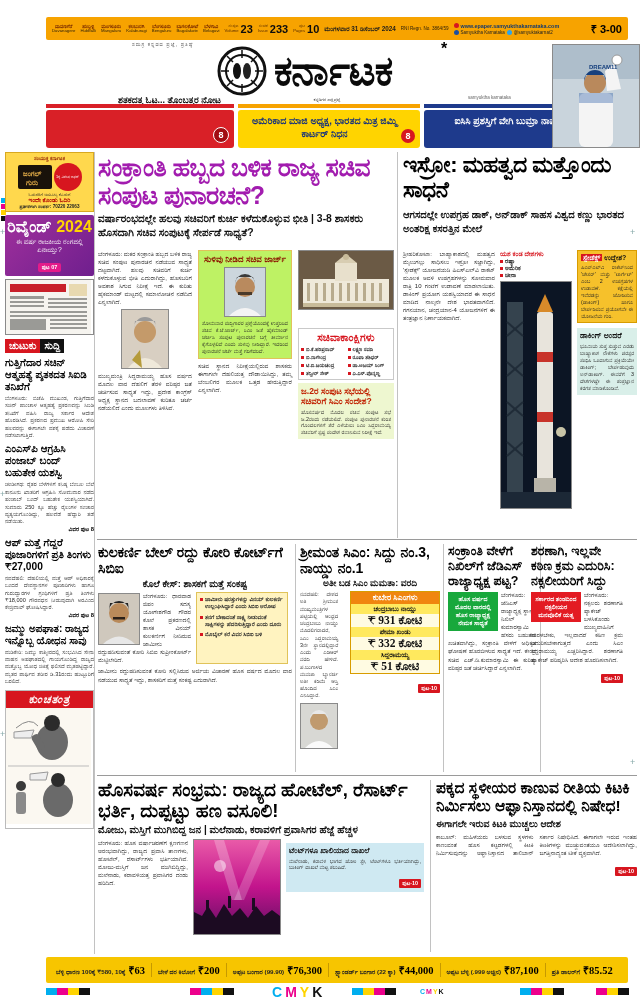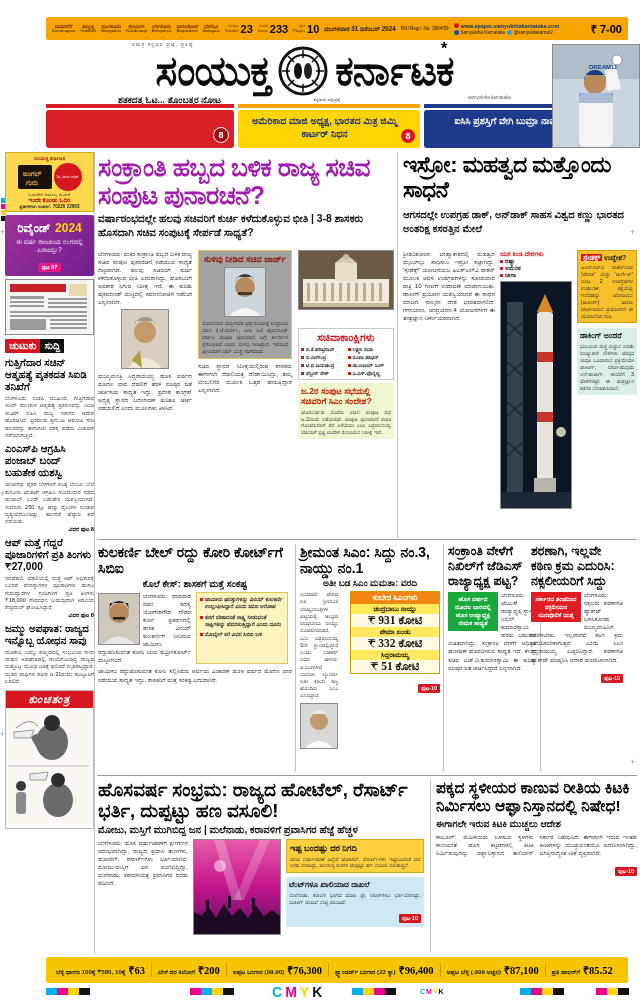--- a/index.html
+++ b/index.html
@@ -53,21 +53,21 @@
   .ad{background:#ffd84d;border:1px solid #d8a820;padding:2px;box-sizing:border-box;text-align:center;}
   .ad-brand{font-size:5px;font-weight:bold;color:#8c1500;}
   .ad-mid{display:flex;align-items:center;gap:2px;justify-content:center;margin:1px 0;}
   .ad-offer{background:#d7161f;color:#fff;border-radius:50%;width:26px;height:26px;font-size:3.8px;
             display:flex;align-items:center;justify-content:center;line-height:1.1;padding:1px;}
   .ad-line{font-size:4.4px;color:#222;}
   .ad-buy{font-size:6px;font-weight:bold;color:#b00000;}
   .ad-phone{font-size:4.6px;font-weight:bold;color:#222;}
   .rewind{margin-top:3px;background:linear-gradient(135deg,#a0309c,#6f1f8e);color:#fff;text-align:center;
           padding:3px 2px;border-radius:2px;}
-  .rw-t{font-size:12px;font-weight:900;margin-top:48px;}
+  .rw-t{font-size:16px;font-weight:900;margin-top:48px;}
   .rw-y{color:#ffd400;}
   .rw-q{font-size:6.8px;margin-top:2px;line-height:1.25;}
   .rw-tag{display:inline-block;margin-top:2px;background:#e51b8a;color:#fff;font-size:5.5px;font-weight:bold;padding:1px 4px;border-radius:2px;}
   .thumb{margin-top:3px;border:1px solid #999;}
   .briefs-hd{margin-top:4px;display:flex;}
   .briefs-hd span{font-size:10px;font-weight:bold;color:#fff;padding:1px 4px;}
   .bh1{background:#d7161f;}
   .bh2{background:#111;}
   .brief{margin-top:4px;}
   .brief-hl{font-size:10.2px;font-weight:bold;line-height:1.18;color:#000;}
@@ -80,21 +80,21 @@
   .hl-xl{font-size:25px;font-weight:900;line-height:1.12;color:#a21caf;letter-spacing:-0.5px;}
   .hl-lg{font-size:22px;font-weight:900;line-height:1.12;color:#000;letter-spacing:-0.5px;}
   .hl-md{font-size:14px;font-weight:900;line-height:1.15;color:#000;}
   .hl-sm{font-size:12.5px;font-weight:900;line-height:1.18;color:#000;}
   .sub{font-weight:bold;color:#111;}
   .bd{font-size:6px;line-height:1.34;color:#1c1c1c;text-align:justify;}
   .ptag{background:#d7161f;color:#fff;font-size:5.4px;font-weight:bold;padding:1px 3px;border-radius:1px;display:inline-block;}
   .photo{border:1px solid #8a8a8a;box-sizing:border-box;}
   .photo svg{display:block;}
   
-  .george{background:#a3a3a3;border:1px solid #e0c35a;padding:3px;box-sizing:border-box;}
+  .george{background:#bef264;border:1px solid #e0c35a;padding:3px;box-sizing:border-box;}
   .g-title{font-size:8.6px;font-weight:bold;color:#8c1500;text-align:center;line-height:1.2;}
   .aspir{border:1px solid #c9c9c9;background:#fff;padding:2px;box-sizing:border-box;margin-top:18px;}
   .asp-t{font-size:10.5px;font-weight:900;color:#d7161f;text-align:center;}
   .asp-grid{display:grid;grid-template-columns:1fr 1fr;gap:1px 3px;margin-top:2px;}
   .asp-i{font-size:5.2px;font-weight:bold;color:#222;display:flex;gap:2px;align-items:center;}
   .sq{width:3px;height:3px;background:#d7161f;flex:0 0 auto;}
   .cmbox{background:#eef7d0;padding:3px;box-sizing:border-box;margin-top:3px;}
   .cm-t{font-size:8.6px;font-weight:bold;color:#c02000;line-height:1.2;}
   
   .countries{margin-bottom:2px;}
@@ -208,26 +208,25 @@
           <i class="dot" style="background:#d7161f"></i>
         <span class="tb-url">www.epaper.samyukthakarnataka.com</span>
         </span>
       <span class="tb-soc">
           <i class="dot" style="background:#1b4fa0"></i>
         <span>Samyuktha Karnataka</span>
         <i class="dot" style="background:#2aa3ef"></i>
         <span>@samyuktakarnat2</span>
         </span>
     </span>
-    <span class="tb-price">₹ 7-00</span>
+    <span class="tb-price">₹ 3-00</span>
   </div>
 
   <div class="abs mast-small">ಸಮಗ್ರ ಕನ್ನಡದ ಪ್ರಜ್ಞೆ, ಪ್ರತಿಷ್ಠೆ</div>
   <div class="abs mast-row">
-    <span class="mast-word">ಸಂಯುಕ್ತ</span>
     <span class="photo" style="border:none">
       <svg width="50" height="50" viewBox="0 0 50 50">
         <circle cx="25" cy="25" r="23" fill="none" stroke="#111" stroke-width="3"></circle>
         <circle cx="25" cy="25" r="16" fill="none" stroke="#111" stroke-width="2"></circle>
         <g stroke="#111" stroke-width="1.5">
           <line x1="25" y1="4" x2="25" y2="12"></line>
             <line x1="25" y1="38" x2="25" y2="46"></line>
           <line x1="4" y1="25" x2="12" y2="25"></line>
             <line x1="38" y1="25" x2="46" y2="25"></line>
           <line x1="10" y1="10" x2="16" y2="16"></line>
@@ -644,24 +643,20 @@
           <circle cx="26" cy="26" r="6" fill="#fff" opacity="0.5"></circle>
           <polygon points="0,94 0,72 8,76 14,66 22,78 30,64 38,76 46,68 54,78 62,66 70,76 78,70 86,76 86,94" fill="#1c0b22"></polygon>
           <g fill="#1c0b22">
               <rect x="12" y="60" width="3" height="12"></rect>
               <rect x="34" y="56" width="3" height="12"></rect>
               <rect x="58" y="58" width="3" height="12"></rect>
             </g>
         </svg>
       </div>
       <div style="width:138px">
-        <div class="rate">
-          <div class="rate-t">ಇಷ್ಟ ಬಂದಷ್ಟು ದರ ನಿಗದಿ</div>
-          <div class="bd-xs">ಹೊಸ ವರ್ಷಾಚರಣೆ ಹಿನ್ನೆಲೆ ಹೋಟೆಲ್, ರೆಸಾರ್ಟ್‌ಗಳು ಇಷ್ಟಬಂದಂತೆ ದರ ನಿಗದಿ ಮಾಡಿದ್ದು, ಸಾಮಾನ್ಯ ದಿನಗಳ ದುಪ್ಪಟ್ಟು ಹಣ ವಸೂಲಿ ಮಾಡುತ್ತಿವೆ.</div>
-        </div>
         <div class="tent">
           <div class="tent-t">ಟೆಂಟ್‌ಗಳೂ ಖಾಲಿಯಾದ ದಾಖಲೆ</div>
           <div class="bd-xs">ಮಲೆನಾಡು, ಕರಾವಳಿ ಭಾಗದ ಹೋಂ ಸ್ಟೇ, ಟೆಂಟ್‌ಗಳೂ ಭರ್ತಿಯಾಗಿದ್ದು, ಬುಕಿಂಗ್ ದಾಖಲೆ ಮಟ್ಟ ತಲುಪಿದೆ.</div>
           <div style="text-align:right"><span class="ptag">ಪುಟ-10</span></div>
         </div>
       </div>
     </div>
   </div>
 
   <div class="abs" style="left:436px;top:779px;width:201px">
@@ -679,21 +674,21 @@
     <span class="pitem">
         <span class="pl">ಬೇಳೆ ದರ ಕಿಲೋಗೆ</span>
         <span class="pv">₹200</span>
       </span>
     <span class="pitem">
         <span class="pl">ಅಪ್ಪಟ ಬಂಗಾರ (99.90)</span>
         <span class="pv">₹76,300</span>
       </span>
     <span class="pitem">
         <span class="pl">ಸ್ಟ್ಯಾಂಡರ್ಡ್ ಬಂಗಾರ (22 ಕ್ಯಾ)</span>
-        <span class="pv">₹96,400</span>
+        <span class="pv">₹44,000</span>
       </span>
     <span class="pitem">
         <span class="pl">ಅಪ್ಪಟ ಬೆಳ್ಳಿ (.999 ಅಚ್ಚಿನ)</span>
         <span class="pv">₹87,100</span>
       </span>
     <span class="pitem">
         <span class="pl">ಪ್ರತಿ ಡಾಲರ್‌ಗೆ</span>
         <span class="pv">₹85.52</span>
       </span>
   </div>

